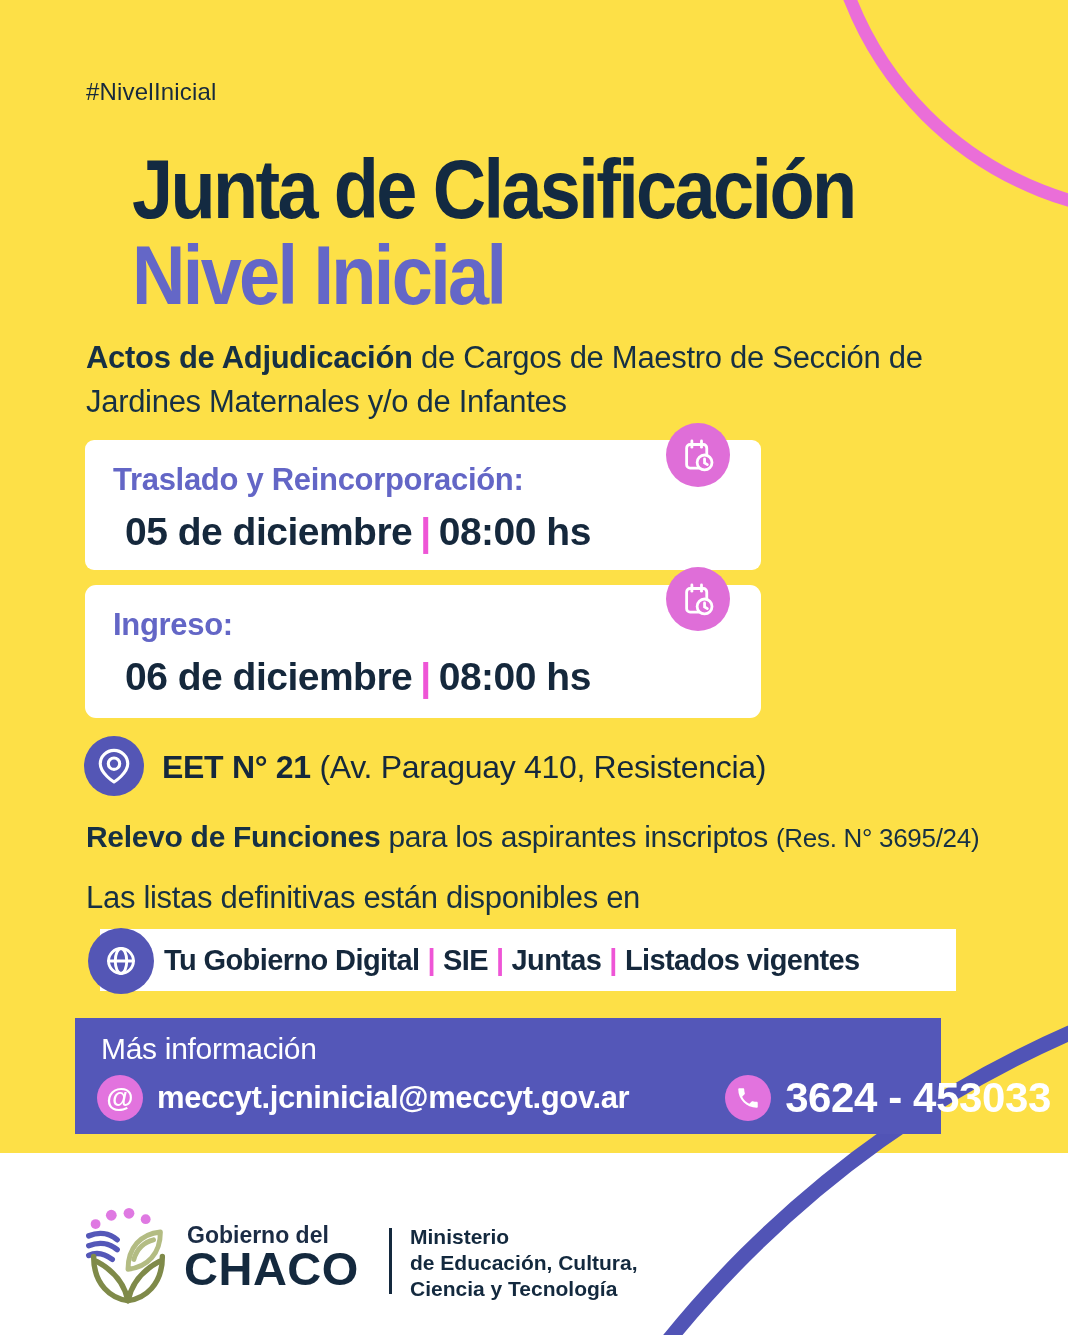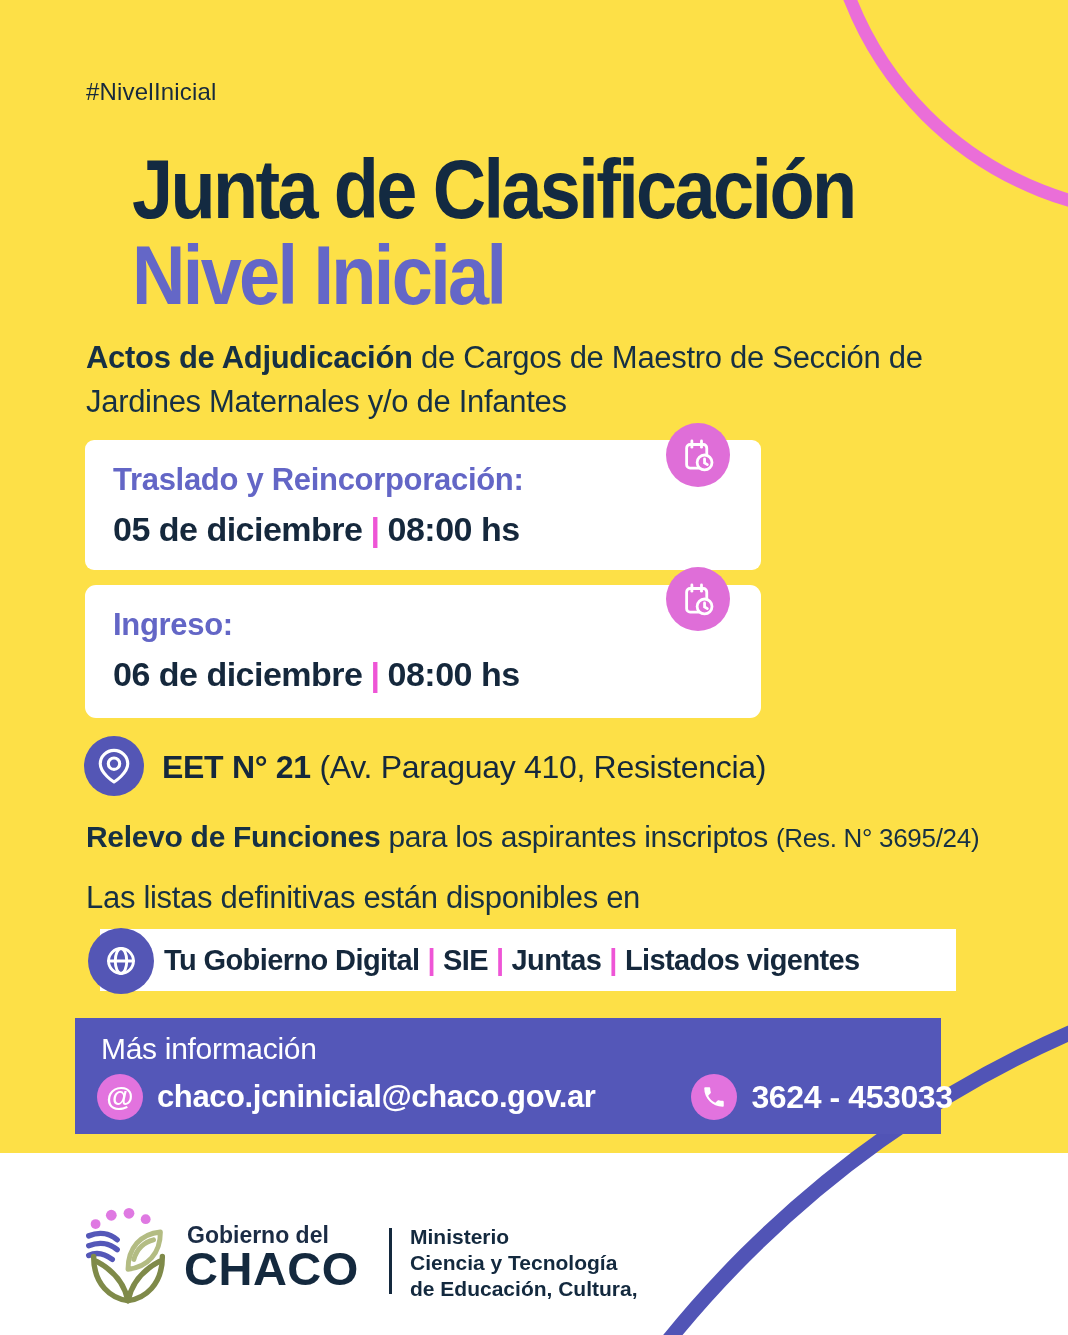--- a/index.html
+++ b/index.html
@@ -21,21 +21,21 @@
   .title-1{color:#132a41;}
   .title-2{color:#6467c7;}
   
   .intro{position:absolute;left:86px;top:336px;width:840px;font-size:31px;line-height:44px;letter-spacing:-.3px;color:#163044;z-index:4;}
   .intro b{font-weight:700;}
   
   .card{position:absolute;left:85px;width:676px;background:#ffffff;z-index:4;}
   .card-1{top:440px;height:130px;border-radius:9px;}
   .card-2{top:585px;height:133px;border-radius:11px;}
   .card-label{position:absolute;left:28px;top:22px;font-size:31px;font-weight:700;letter-spacing:-.3px;color:#6366c6;white-space:nowrap;}
-  .card-when{position:absolute;left:28px;top:70px;font-size:34px;font-weight:700;letter-spacing:-.5px;color:#15283c;white-space:nowrap;}
+  .card-when{position:absolute;left:40px;top:70px;font-size:39px;font-weight:700;letter-spacing:-.5px;color:#15283c;white-space:nowrap;}
   .pipe{color:#ee55d6;font-weight:700;padding:0 8px;}
   
   .chip{position:absolute;border-radius:50%;display:flex;align-items:center;justify-content:center;}
   .chip-pink{background:#df6ed8;}
   .chip-indigo{background:#5456b5;}
   .cal-1{left:666px;top:423px;width:64px;height:64px;z-index:5;}
   .cal-2{left:666px;top:567px;width:64px;height:64px;z-index:5;}
   
   .loc-chip{left:84px;top:736px;width:60px;height:60px;z-index:4;}
   .loc-text{position:absolute;left:162px;top:749px;font-size:32px;letter-spacing:-.3px;color:#15283c;white-space:nowrap;z-index:4;}
@@ -50,21 +50,21 @@
   .globe-chip{left:88px;top:928px;width:66px;height:66px;z-index:5;}
   .portal-text{position:absolute;left:64px;top:0;height:62px;display:flex;align-items:center;font-size:29px;font-weight:700;letter-spacing:-.6px;color:#15283c;white-space:nowrap;justify-content:space-between;}
   
   .banner{position:absolute;left:75px;top:1018px;width:866px;height:116px;background:#5457b8;z-index:4;color:#ffffff;}
   .banner-heading{position:absolute;left:26px;top:14px;font-size:30px;font-weight:500;letter-spacing:-.3px;}
   .banner-row{position:absolute;left:22px;top:56px;display:flex;align-items:center;}
   .mini-chip{width:46px;height:46px;border-radius:50%;background:#e273de;display:flex;align-items:center;justify-content:center;flex:0 0 auto;}
   .at-glyph{font-size:28px;font-weight:700;color:#ffffff;line-height:1;}
   .banner-email{margin-left:14px;font-size:31px;font-weight:700;letter-spacing:-.4px;white-space:nowrap;}
   .banner-phone-chip{margin-left:96px;}
-  .banner-phone{margin-left:14px;font-size:32px;font-weight:700;letter-spacing:-.4px;white-space:nowrap;}
+  .banner-phone{margin-left:14px;font-size:42px;font-weight:700;letter-spacing:-.4px;white-space:nowrap;}
   
   .logo-mark{position:absolute;left:74px;top:1196px;width:108px;height:120px;z-index:4;}
   .gov-small{position:absolute;left:187px;top:1222px;font-size:23px;font-weight:600;color:#1b2c45;z-index:4;}
   .gov-big{position:absolute;left:184px;top:1241px;font-size:47px;font-weight:700;letter-spacing:.5px;color:#14293e;z-index:4;}
   .footer-divider{position:absolute;left:389px;top:1228px;width:3px;height:66px;background:#14293e;z-index:4;}
   .ministry{position:absolute;left:410px;top:1224px;font-size:21px;font-weight:600;line-height:26px;color:#13293e;z-index:4;}
   .ministry span{display:block;}
   svg{display:block;}
 </style>
 </head>
@@ -144,21 +144,21 @@
       <path d="M11 24h26"></path>
     </svg>
   </div>
 
   <div class="banner">
     <div class="banner-heading">Más información</div>
     <div class="banner-row">
       <div class="mini-chip">
           <span class="at-glyph">@</span>
         </div>
-      <div class="banner-email">chaco.jcninicial@chaco.gov.ar</div>
+      <div class="banner-email">meccyt.jcninicial@meccyt.gov.ar</div>
       <div class="mini-chip banner-phone-chip">
         <svg width="26" height="26" viewBox="0 0 24 24" fill="#ffffff">
           <path d="M6.62 10.79c1.44 2.83 3.76 5.14 6.59 6.59l2.2-2.2c.27-.27.67-.36 1.02-.24 1.12.37 2.33.57 3.57.57.55 0 1 .45 1 1V20c0 .55-.45 1-1 1-9.39 0-17-7.61-17-17 0-.55.45-1 1-1h3.5c.55 0 1 .45 1 1 0 1.25.2 2.45.57 3.57.11.35.03.74-.25 1.02l-2.2 2.2z"></path>
         </svg>
       </div>
       <div class="banner-phone">3624 - 453033</div>
     </div>
   </div>
 
   <div class="logo-mark">
@@ -181,17 +181,17 @@
         <path d="M55 103 C51 84 38 71 23 63"></path>
         <path d="M55 103 C59 84 72 71 87 63"></path>
       </g>
     </svg>
   </div>
   <div class="gov-small">Gobierno del</div>
   <div class="gov-big">CHACO</div>
   <div class="footer-divider"></div>
   <div class="ministry">
     <span>Ministerio</span>
+    <span>de Educación, Cultura,</span>
     <span>Ciencia y Tecnología</span>
-    <span>de Educación, Cultura,</span>
   </div>
 
 </div>
 
 </body></html>

